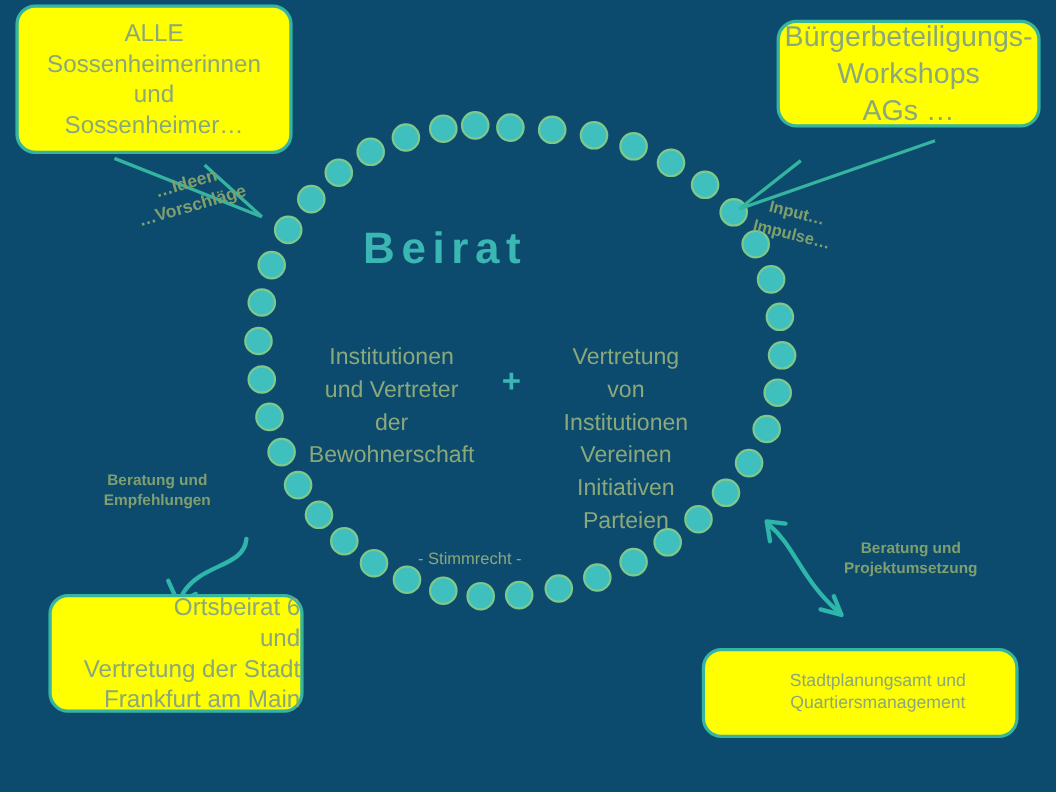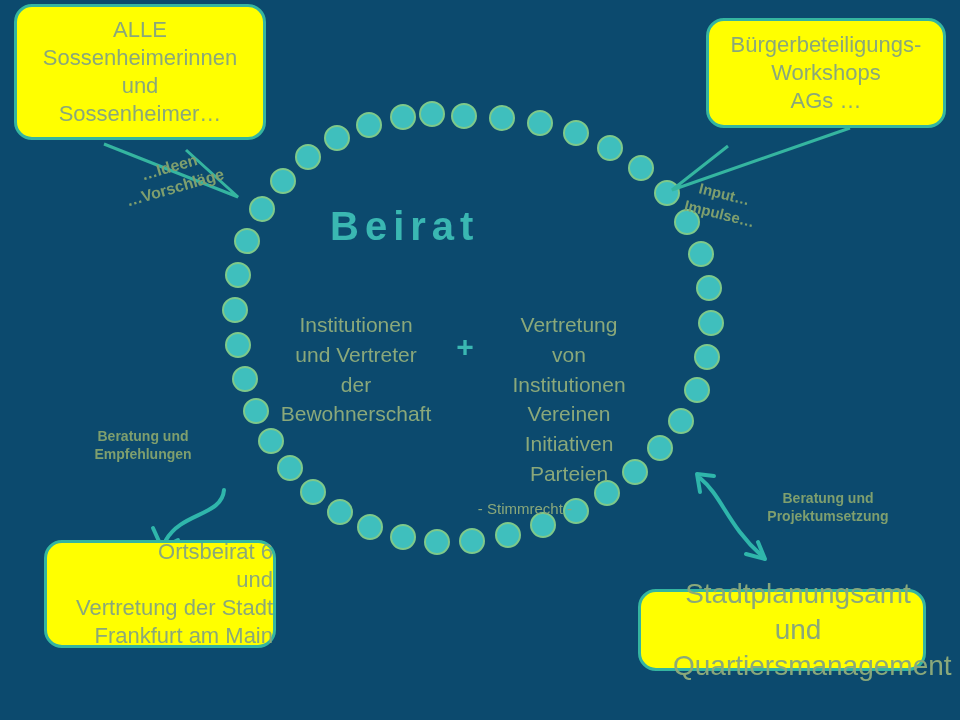--- a/index.html
+++ b/index.html
@@ -30,31 +30,31 @@
     justify-content: center;
     align-items: center;
   }
   .bubble span { display: block; width: 100%; }
 
   #bubble-citizens {
     left: 14px; top: 4px; width: 252px; height: 136px;
     font-size: 22px;
   }
   #bubble-workshops {
-    left: 706px; top: 18px; width: 240px; height: 110px;
-    font-size: 22px;
+    left: 706px; top: 18px; width: 240px; height: 98px;
+    font-size: 26px;
   }
   #bubble-ortsbeirat {
     left: 44px; top: 540px; width: 232px; height: 108px;
     font-size: 22px;
     text-align: right;
   }
   #bubble-stadtplanung {
     left: 638px; top: 589px; width: 288px; height: 82px;
-    font-size: 28px;
+    font-size: 16px;
     padding-left: 32px;
   }
 
   
   .conn-label {
     position: absolute;
     color: #7f9f6e;
     font-weight: bold;
     line-height: 1.3;
     white-space: pre-line;
@@ -109,23 +109,23 @@
     left: 450px; top: 332px;
     width: 30px;
     text-align: center;
     font-size: 30px;
     font-weight: bold;
     color: #3ab7b2;
     line-height: 1;
   }
   #stimmrecht {
     position: absolute;
-    left: 392px; top: 500px;
+    left: 380px; top: 500px;
     width: 180px;
-    text-align: right;
+    text-align: left;
     font-size: 15px;
     color: #8aa87a;
   }
 
   
   #overlay {
     position: absolute;
     left: 0; top: 0;
     width: 960px; height: 720px;
     pointer-events: none;

